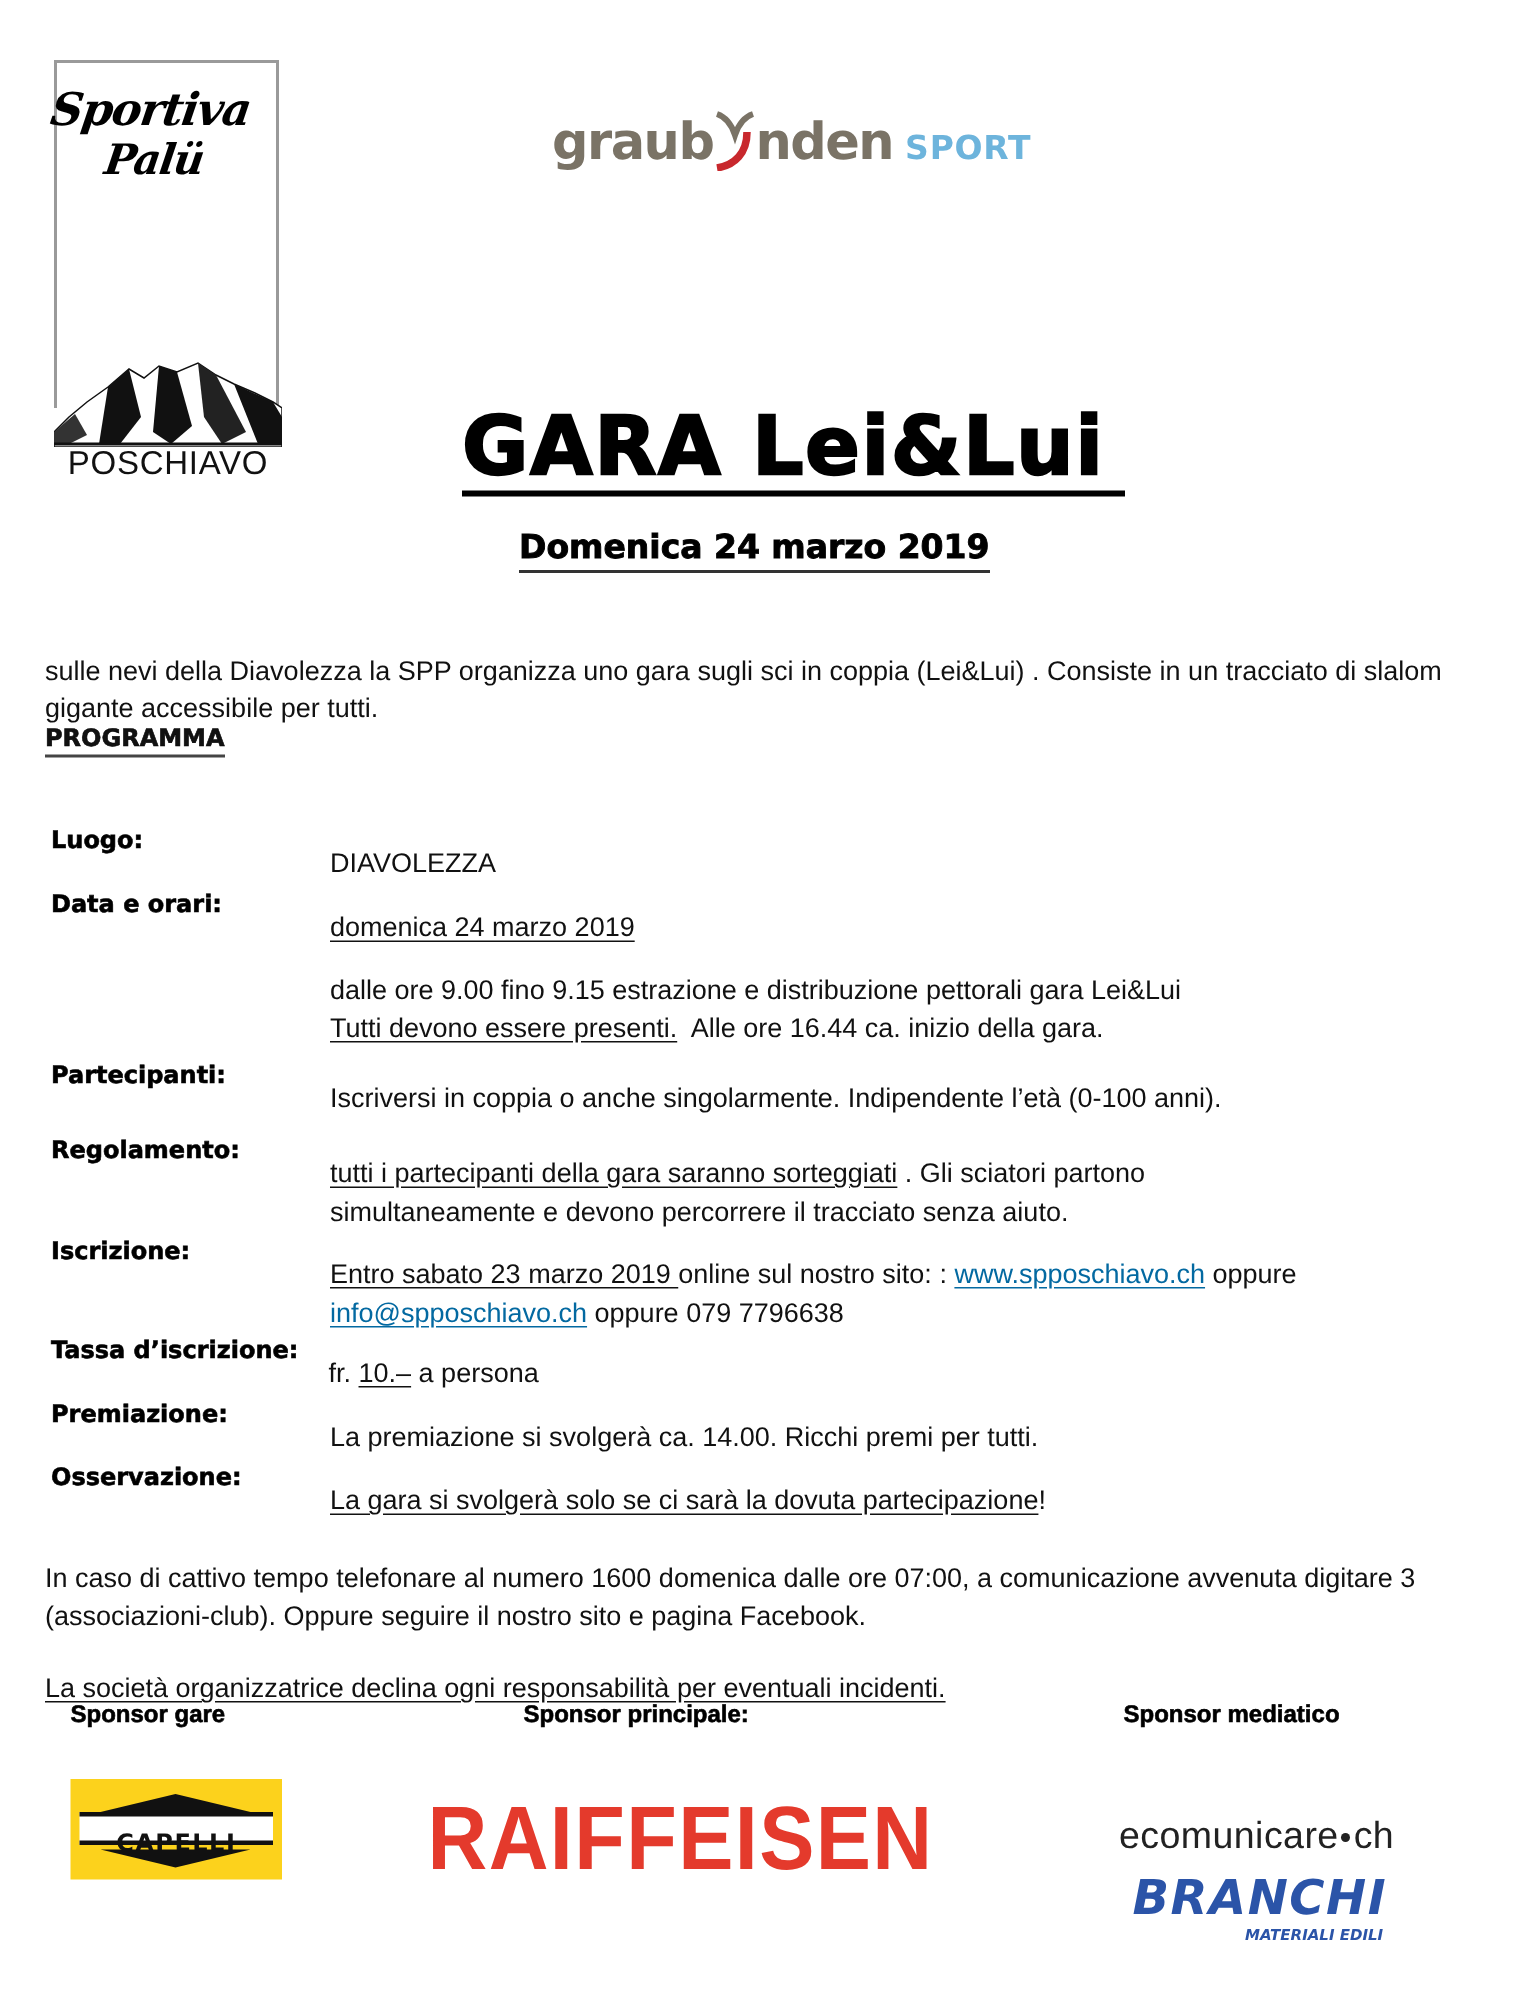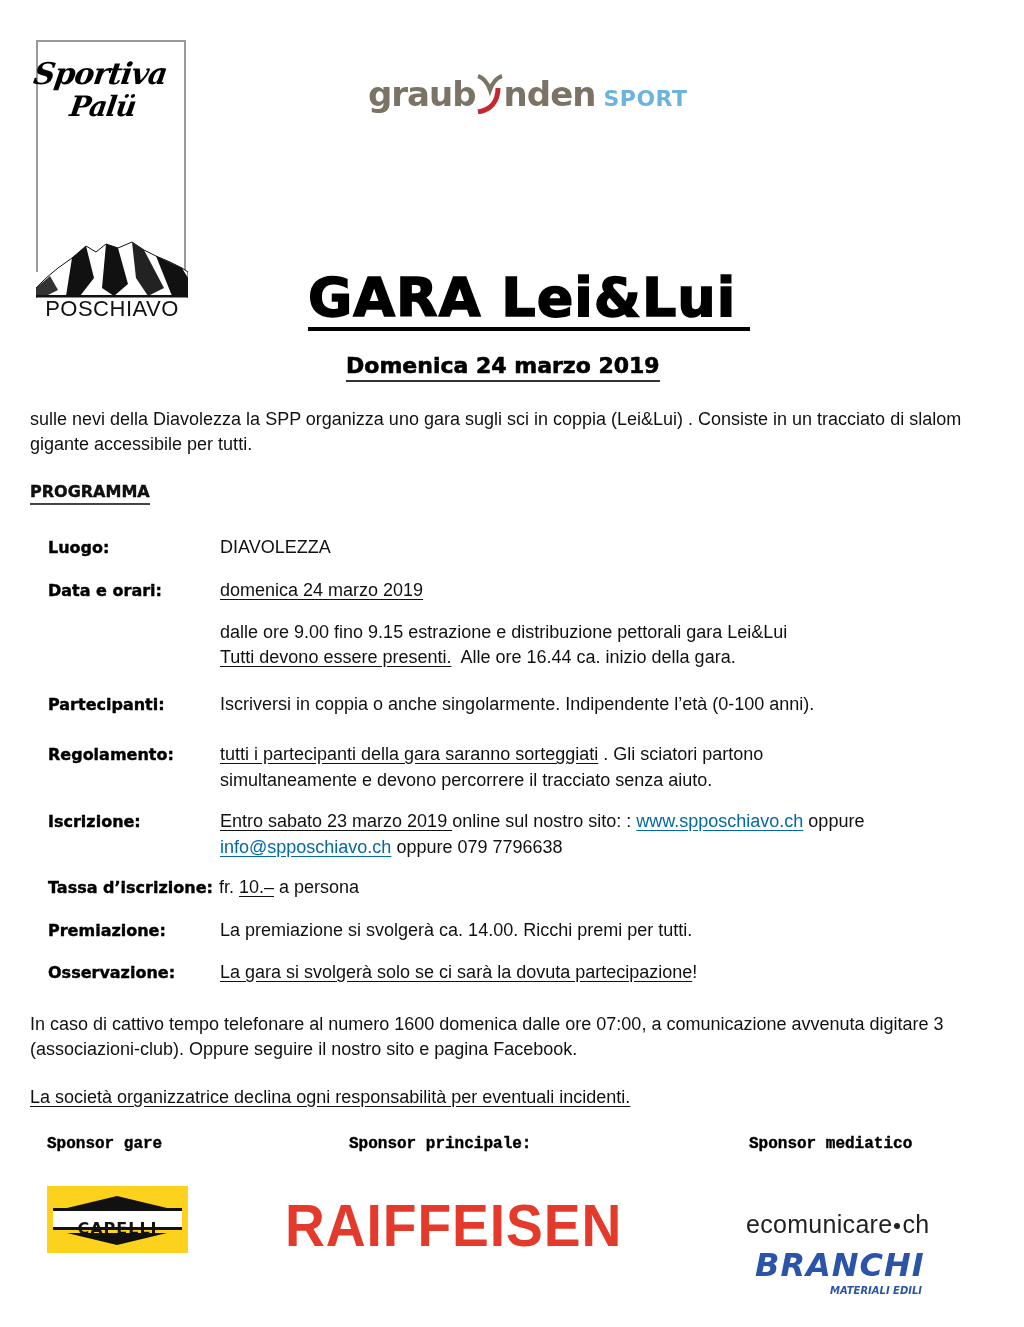--- a/index.html
+++ b/index.html
@@ -19,32 +19,32 @@
   .gr-text { font-family: "DejaVu Sans", sans-serif; font-weight: bold; font-size: 34px; color: #7a7366; letter-spacing: -1px; }
   .gr-u { display: inline-block; width: 28px; height: 40px; position: relative; top: 8px; }
   .gr-sport { font-family: "DejaVu Sans", sans-serif; font-weight: bold; font-size: 22px; color: #6db4dc; margin-left: 8px; letter-spacing: 0.5px; }
 
   
   .title { left: 308px; top: 268px; font-family: "DejaVu Sans", sans-serif; font-weight: 900; font-size: 54px; color: #000; letter-spacing: 1px; -webkit-text-stroke: 1.5px #000; line-height: 60px; }
   .title-rule { left: 308px; top: 327px; width: 442px; height: 4px; background: #000; }
   .subtitle { left: 346px; top: 352px; font-family: "DejaVu Sans", sans-serif; font-weight: bold; font-size: 22px; color: #000; -webkit-text-stroke: 0.6px #000; border-bottom: 2px solid #333; line-height: 28px; }
 
   
-  .txt { font-family: "Liberation Sans", sans-serif; font-size: 18px; color: #111; line-height: 25px; }
+  .txt { font-family: "Liberation Sans", sans-serif; font-size: 18px; color: #111; line-height: 25px; margin-top: 28px; }
   .lbl { font-family: "DejaVu Sans", sans-serif; font-weight: bold; font-size: 16px; color: #000; -webkit-text-stroke: 0.4px #000; line-height: 25px; }
   .u { text-decoration: underline; text-underline-offset: 3px; }
   .link { color: #0369a1; text-decoration: underline; text-underline-offset: 3px; }
 
   .intro { left: 30px; top: 407px; width: 985px; }
   .programma { left: 30px; top: 481px; font-family: "DejaVu Sans", sans-serif; font-weight: bold; font-size: 16px; -webkit-text-stroke: 0.4px #000; border-bottom: 2px solid #444; line-height: 22px; }
 
-  .row-label { left: 48px; }
+  .row-label { left: 34px; margin-top: 12px; }
   .row-val { left: 220px; width: 790px; }
 
-  .sponsor-h { font-family: Liberation Mono, monospace; font-weight: bold; font-size: 16px; color: #000; -webkit-text-stroke: 0.4px #000; }
+  .sponsor-h { font-family: Liberation Sans, sans-serif; font-weight: bold; font-size: 16px; color: #000; -webkit-text-stroke: 0.4px #000; }
 
   
   .capelli { left: 47px; top: 1186px; width: 141px; height: 67px; background: #fcd21c; }
   .capelli-band { position: absolute; left: 6px; top: 22px; width: 129px; height: 22px; background: #fff; border-top: 3px solid #111; border-bottom: 3px solid #111; display: flex; align-items: center; justify-content: center; }
   .capelli-band span { font-family: "DejaVu Sans", sans-serif; font-weight: bold; font-size: 16px; letter-spacing: 1px; color: #111; margin-top: 18px; }
   .capelli-tri-top { position: absolute; left: 20px; top: 10px; width: 0; height: 0; border-left: 50px solid transparent; border-right: 50px solid transparent; border-bottom: 12px solid #111; }
   .capelli-tri-bot { position: absolute; left: 20px; top: 47px; width: 0; height: 0; border-left: 50px solid transparent; border-right: 50px solid transparent; border-top: 12px solid #111; }
 
   .raiffeisen { left: 285px; top: 1194px; font-family: "Liberation Sans", sans-serif; font-weight: bold; font-size: 60px; color: #e43a2c; letter-spacing: 1px; transform: scaleX(0.92); transform-origin: left top; line-height: 64px; }
 

